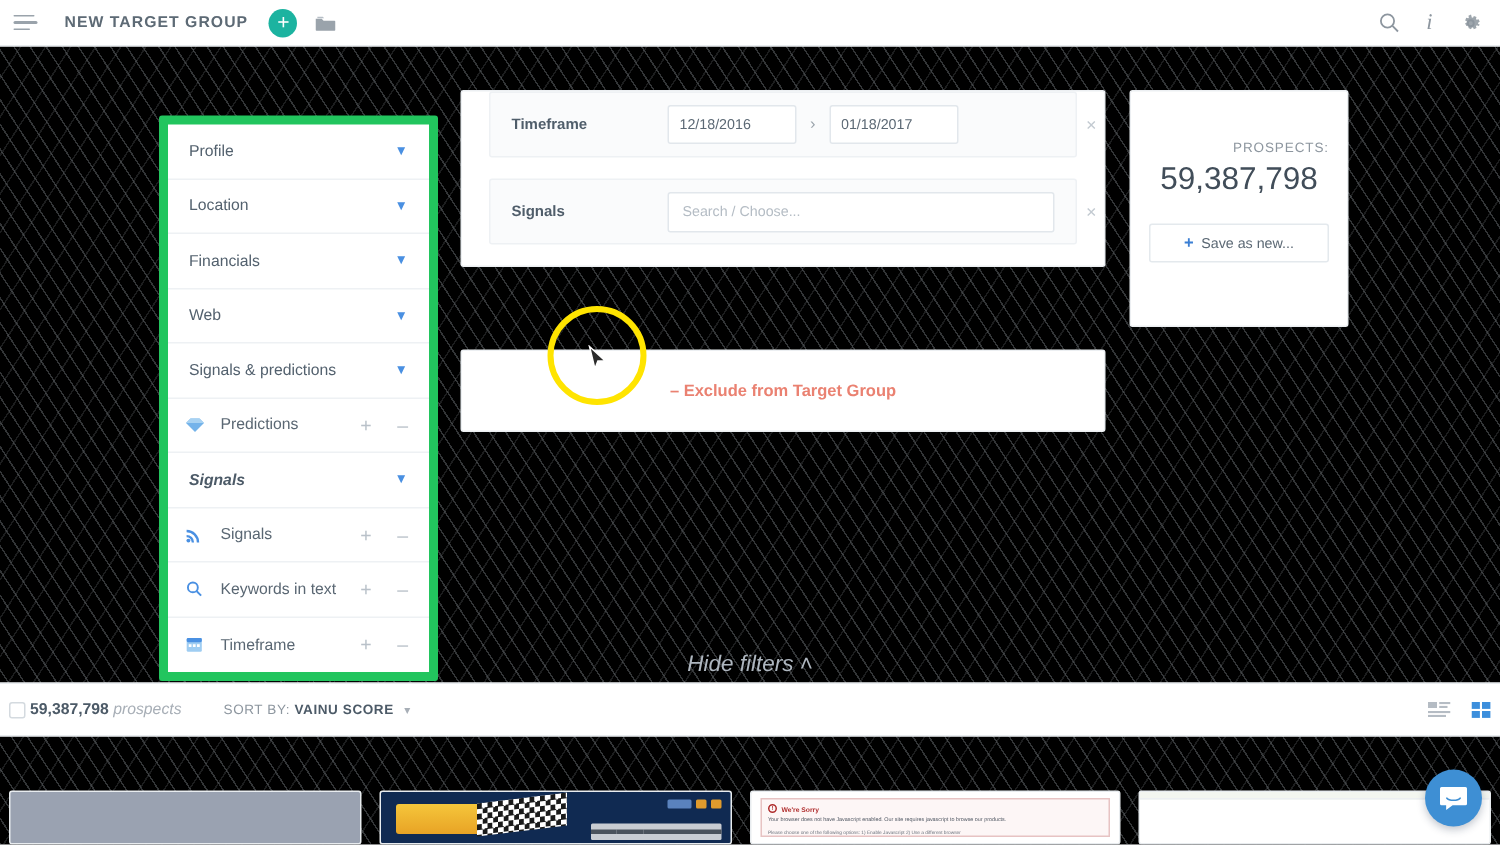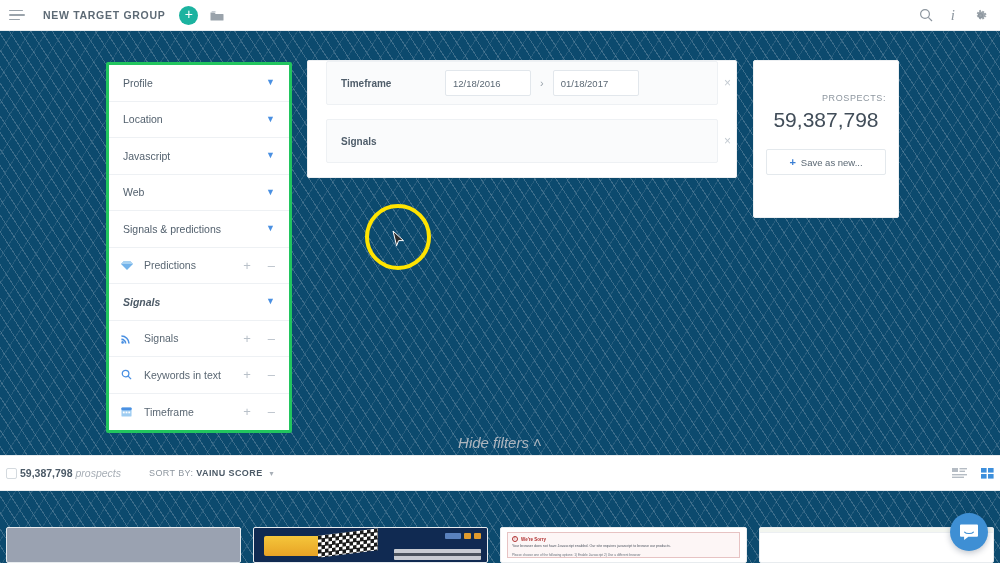--- a/index.html
+++ b/index.html
@@ -2,21 +2,21 @@
 <html><head>
 <meta charset="utf-8">
 <style>
   * { box-sizing: border-box; margin: 0; padding: 0; }
   html, body {
     width: 1000px; height: 563px;
     font-family: "Liberation Sans", sans-serif;
     background: #f5f7f9;
     overflow: hidden;
   }
-  .app { position: relative; width: 1000px; height: 563px; background: #0c4a6e; }
+  .app { position: relative; width: 1000px; height: 563px; background: #000000; }
 
   
   .bg-texture {
     position: absolute; inset: 0;
     background-image:
       repeating-linear-gradient(57deg, rgba(205,213,222,.55) 0 1px, transparent 1px 9px),
       repeating-linear-gradient(123deg, rgba(205,213,222,.30) 0 1px, transparent 1px 14px);
     opacity: .45;
     pointer-events: none;
   }
@@ -41,22 +41,22 @@
     background: #1cb3a0; color: #fff; font-size: 14px; line-height: 17px;
     text-align: center; cursor: pointer; font-weight: 400;
   }
   .folder-icon { margin-left: 12px; color: #9aa3ab; display:flex; align-items:center; cursor:pointer; }
   .topbar-right { margin-left: auto; display: flex; align-items: center; gap: 18px; margin-right: 12px; }
   .topbar-right .ticon { color: #8d969f; cursor: pointer; display: flex; align-items: center; }
   .info-i { font-family: "Liberation Serif", serif; font-style: italic; font-size: 15px; color:#8d969f; }
 
   
   .sidebar {
-    position: absolute; left: 106px; top: 62px; width: 186px;
-    background: #ffffff; border: 3px solid #22c55e; border-radius: 2px;
+    position: absolute; left: 106px; top: 77px; width: 186px;
+    background: #ffffff; border: 6px solid #22c55e; border-radius: 2px;
     box-shadow: 0 1px 2px rgba(60,72,88,.05);
     z-index: 3;
   }
   .sb-row {
     height: 36.5px; display: flex; align-items: center;
     padding: 0 14px; border-bottom: 1px solid #eef1f4;
     font-size: 10.5px; color: #53616e; cursor: pointer;
   }
   .sb-row:last-child { border-bottom: none; }
   .sb-row .label { flex: 1; }
@@ -255,21 +255,21 @@
       <span class="label">Profile</span>
       <span class="chev">▼</span>
     </div>
 
     <div class="sb-row">
       <span class="label">Location</span>
       <span class="chev">▼</span>
     </div>
 
     <div class="sb-row">
-      <span class="label">Javascript</span>
+      <span class="label">Financials</span>
       <span class="chev">▼</span>
     </div>
 
     <div class="sb-row">
       <span class="label">Web</span>
       <span class="chev">▼</span>
     </div>
 
     <div class="sb-row">
       <span class="label">Signals &amp; predictions</span>
@@ -347,24 +347,28 @@
     <div class="filter-row">
       <span class="fr-label">Timeframe</span>
       <input class="dateinput" type="text" value="12/18/2016" style="">
       <span class="date-arrow">›</span>
       <input class="dateinput" type="text" value="01/18/2017" style="">
       <span class="row-close">×</span>
     </div>
 
     <div class="filter-row">
       <span class="fr-label">Signals</span>
+      <input class="searchinput" type="text" placeholder="Search / Choose..." style="">
       <span class="row-close">×</span>
     </div>
   </div>
 
+  <div class="exclude-panel">
+    <div class="panel-title exclude" style="padding:0">– Exclude from Target Group</div>
+  </div>
 
   <div class="results">
     <div class="prospects-label">PROSPECTS:</div>
     <div class="prospects-count">59,387,798</div>
     <button class="save-btn">
       <span class="plus">+</span>
       <span>Save as new...</span>
     </button>
   </div>
 

